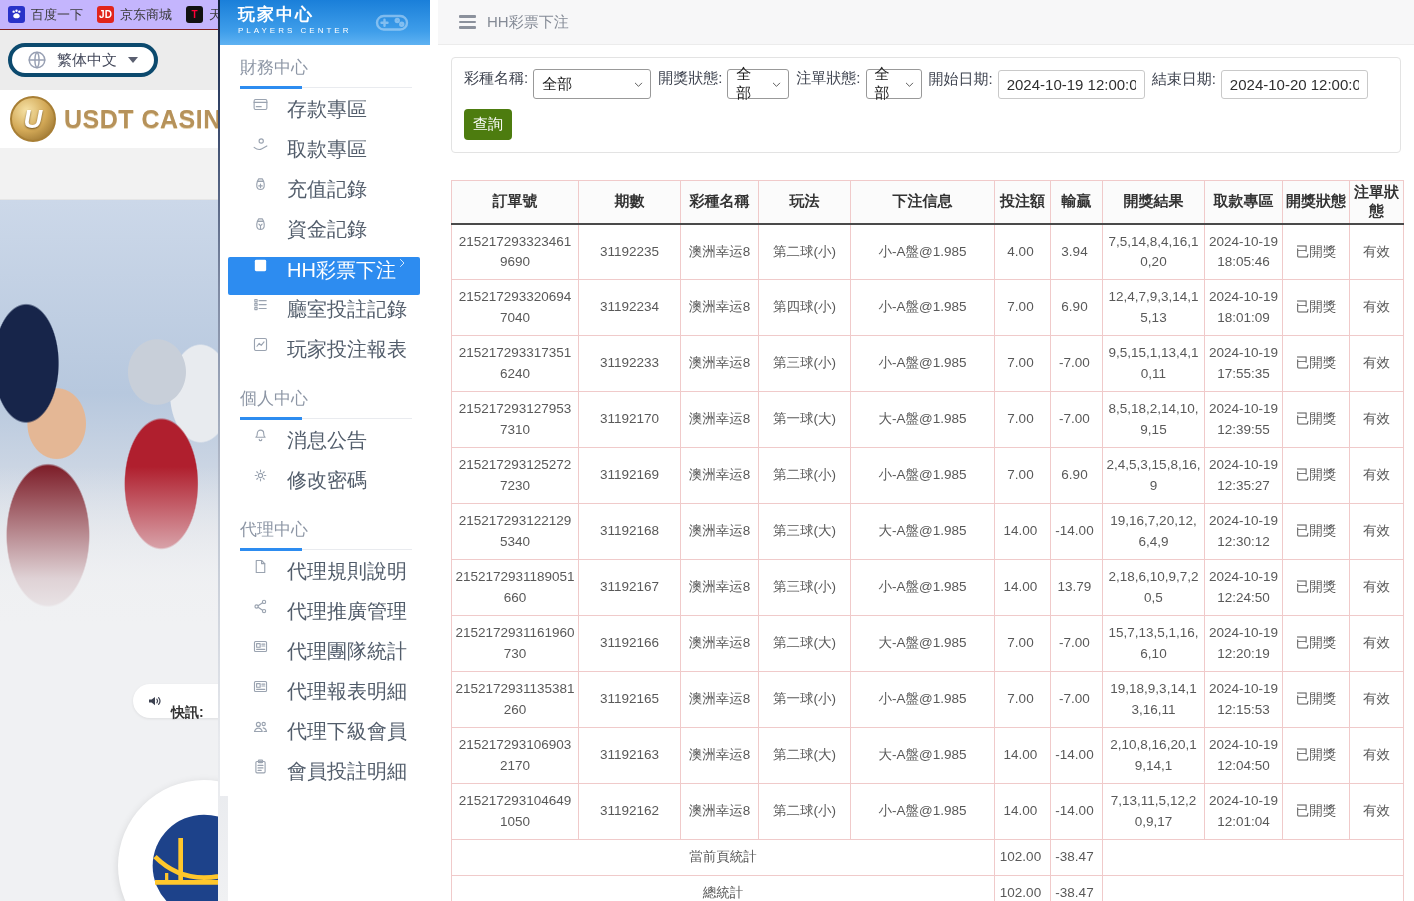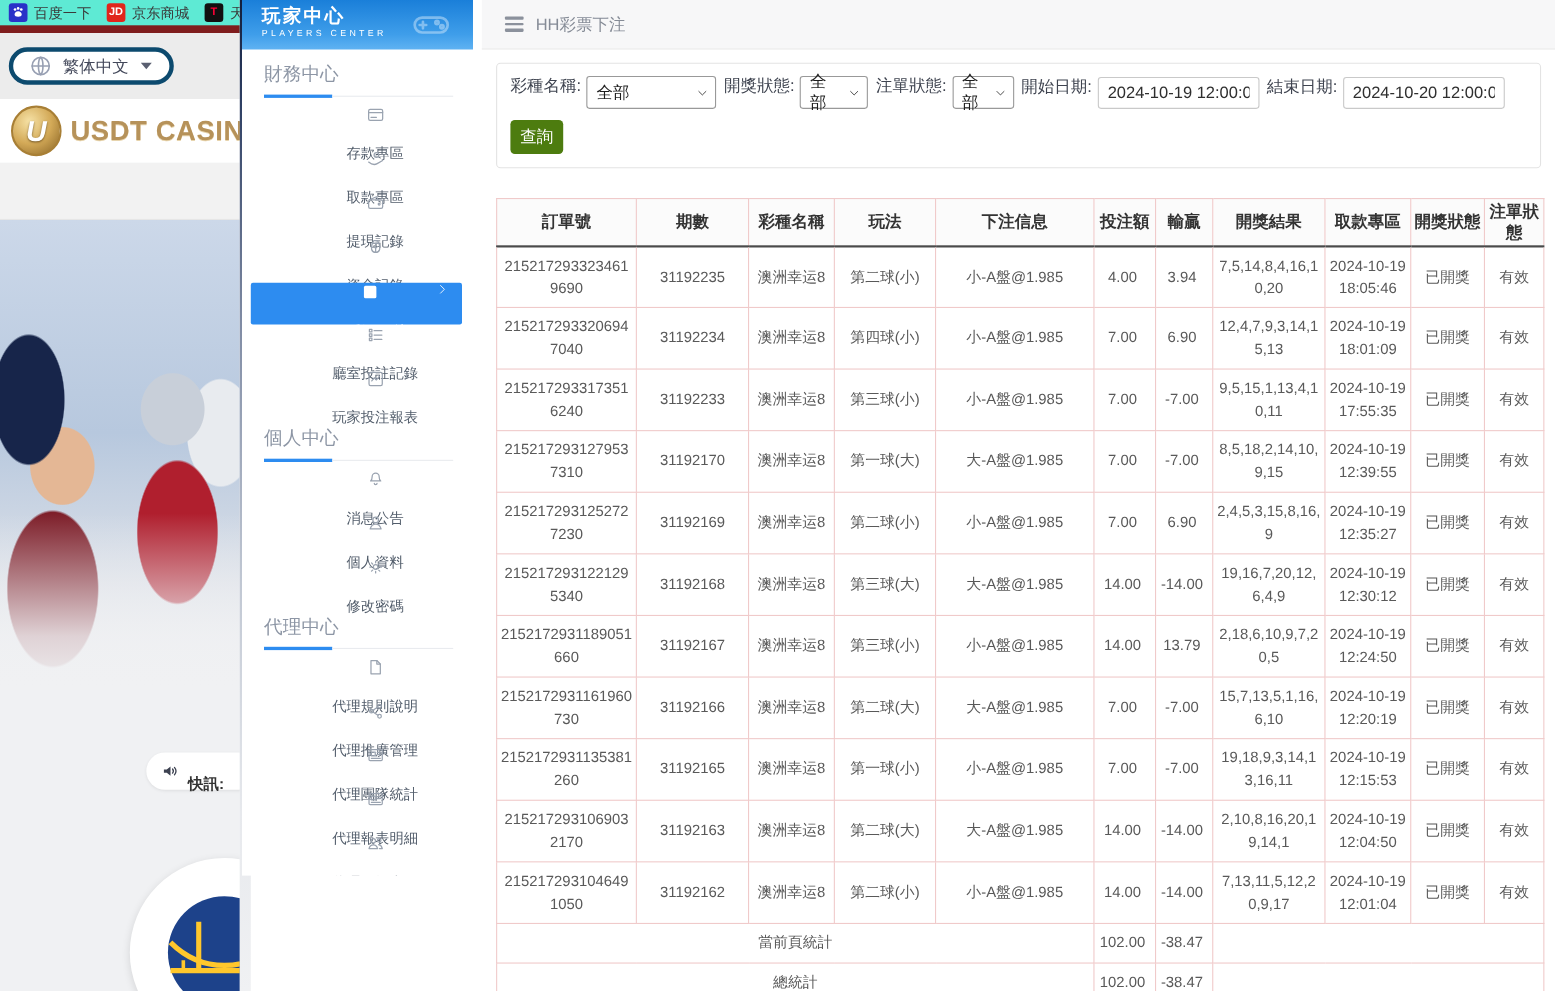--- a/index.html
+++ b/index.html
@@ -5,21 +5,21 @@
   * { box-sizing: border-box; }
   html,body { margin:0; padding:0; }
   body {
     width:1414px; height:901px; overflow:hidden; position:relative;
     background:#fff; font-family:"Liberation Sans","DejaVu Sans",sans-serif;
   }
   svg { display:block; }
 
   
   .left-zone { position:absolute; left:0; top:0; width:218px; height:901px; overflow:hidden; background:#f0f1f3; }
-  .bookmarks { height:30px; background:#5eead4; border-bottom:7px solid #7f1d1d; display:flex; align-items:center; padding-left:8px; gap:14px; white-space:nowrap; overflow:hidden; }
+  .bookmarks { height:30px; background:#c4b5fd; border-bottom:1px solid #7f1d1d; display:flex; align-items:center; padding-left:8px; gap:14px; white-space:nowrap; overflow:hidden; }
   .bookmark { display:flex; align-items:center; gap:6px; font-size:13px; color:#3a3a3a; cursor:pointer; }
   .favicon { width:17px; height:17px; border-radius:3px; display:flex; align-items:center; justify-content:center; color:#fff; font-size:10px; font-weight:bold; flex:0 0 auto; }
   .fav-baidu { background:#2932c8; }
   .fav-jd { background:#e1251b; }
   .fav-tmall { background:#111; color:#ff0036; }
   .lang-band { height:60px; background:#ececec; display:flex; align-items:center; padding-left:8px; }
   .lang-pill { height:34px; min-width:150px; border:4px solid #0c4a6e; border-radius:17px; background:#fff; display:flex; align-items:center; gap:9px; padding:0 14px; cursor:pointer; }
   .globe { width:22px; height:22px; color:#98a0b3; }
   .lang-label { font-size:15px; color:#43485a; }
   .lang-caret { width:0; height:0; border-left:5px solid transparent; border-right:5px solid transparent; border-top:6px solid #5a5f70; margin-left:2px; }
@@ -58,21 +58,21 @@
   .sidebar { position:absolute; left:220px; top:0; width:210px; height:796px; background:#fff; overflow:hidden; }
   .sidebar-header { height:45px; background:linear-gradient(180deg,#1a7fd9 0%,#3f9eea 70%,#5fb2f2 100%); padding:5px 0 0 18px; position:relative; color:#fff; overflow:hidden; }
   .sidebar-title { font-size:17px; font-weight:bold; letter-spacing:2px; line-height:20px; }
   .sidebar-sub { font-size:8px; letter-spacing:3px; margin-top:1px; }
   .gamepad-mark { position:absolute; right:10px; top:4px; width:56px; height:36px; color:#cfe7fb; opacity:.5; }
   .section-title { margin:11px 18px 0 20px; font-size:17px; color:#8d96a5; }
   .section-underline { margin:7px 18px 0 20px; display:flex; align-items:center; height:3px; }
   .section-underline .blue { width:62px; height:3px; background:#2d8cf0; }
   .section-underline .rest { flex:1; height:1px; background:#e9ebef; }
   .menu { padding-top:7px; }
-  .menu-item { height:40px; display:flex; align-items:center; padding-left:32px; gap:18px; font-size:13px; color:#525d6b; cursor:pointer; position:relative;flex-direction:column; }
+  .menu-item { height:40px; display:flex; align-items:flex-start; padding-left:32px; gap:18px; font-size:20px; color:#525d6b; cursor:pointer; position:relative; }
   .mi-icon { width:17px; height:17px; color:#9aa3b0; flex:0 0 auto; }
   .menu-item.active { background:#2d8cf0; color:#fff; margin:1px 10px 1px 8px; padding-left:24px; height:38px; border-radius:2px; }
   .menu-item.active .mi-icon { color:#fff; }
   .chev-right { position:absolute; right:12px; width:12px; height:12px; color:#fff; }
 
   
   .main { position:absolute; left:438px; top:0; width:976px; height:901px; background:#fff; }
   .main-header { height:45px; background:#f7f7f8; border-bottom:1px solid #ececec; display:flex; align-items:center; padding-left:21px; gap:11px; }
   .hamburger { display:flex; flex-direction:column; gap:3px; cursor:pointer; }
   .hamburger span { display:block; width:17px; height:2.5px; background:#8b919c; border-radius:1px; }
@@ -207,26 +207,26 @@
             <svg viewBox="0 0 24 24" width="100%" height="100%" fill="none" stroke="currentColor" stroke-width="1.6" stroke-linecap="round" stroke-linejoin="round">
               <circle cx="13" cy="7" r="3"></circle>
               <path d="M3 16q6 5 11 2l7-4"></path>
             </svg>
           </span>
           <span>取款專區</span>
         </div>
         <div class="menu-item">
           <span class="mi-icon">
             <svg viewBox="0 0 24 24" width="100%" height="100%" fill="none" stroke="currentColor" stroke-width="1.6" stroke-linecap="round" stroke-linejoin="round">
-              <path d="M4 8l9-4 2.5 4"></path>
-              <rect x="3" y="8" width="18" height="11" rx="2"></rect>
-              <circle cx="16.5" cy="13.5" r="1.2"></circle>
-            </svg>
-          </span>
-          <span>提現記錄</span>
+              <path d="M9.5 4h5l1.8 3.5H7.7z"></path>
+              <path d="M7.7 7.5h8.6c2 5.5 1.6 11.5-4.3 11.5S5.7 13 7.7 7.5z"></path>
+              <path d="M12 11.5v5M9.5 14h5"></path>
+            </svg>
+          </span>
+          <span>充值記錄</span>
         </div>
         <div class="menu-item">
           <span class="mi-icon">
             <svg viewBox="0 0 24 24" width="100%" height="100%" fill="none" stroke="currentColor" stroke-width="1.6" stroke-linecap="round" stroke-linejoin="round">
               <path d="M9.5 4h5l1.8 3.5H7.7z"></path>
               <path d="M7.7 7.5h8.6c2 5.5 1.6 11.5-4.3 11.5S5.7 13 7.7 7.5z"></path>
               <path d="M9.8 11.5l2.2 2.3 2.2-2.3M12 13.8v4.2"></path>
             </svg>
           </span>
           <span>資金記錄</span>
@@ -275,29 +275,20 @@
       </div>
       <div class="menu">
         <div class="menu-item">
           <span class="mi-icon">
             <svg viewBox="0 0 24 24" width="100%" height="100%" fill="none" stroke="currentColor" stroke-width="1.6" stroke-linecap="round" stroke-linejoin="round">
               <path d="M12 4.5a4.5 4.5 0 0 1 4.5 4.5c0 3 .8 4.5 2 5.5H5.5c1.2-1 2-2.5 2-5.5A4.5 4.5 0 0 1 12 4.5z"></path>
               <path d="M10.2 17.5a1.8 1.8 0 0 0 3.6 0"></path>
             </svg>
           </span>
           <span>消息公告</span>
-        </div>
-        <div class="menu-item">
-          <span class="mi-icon">
-            <svg viewBox="0 0 24 24" width="100%" height="100%" fill="none" stroke="currentColor" stroke-width="1.6" stroke-linecap="round" stroke-linejoin="round">
-              <circle cx="12" cy="8" r="3.6"></circle>
-              <path d="M5 19.5c1.2-4 3.8-6 7-6s5.8 2 7 6z"></path>
-            </svg>
-          </span>
-          <span>個人資料</span>
         </div>
         <div class="menu-item">
           <span class="mi-icon">
             <svg viewBox="0 0 24 24" width="100%" height="100%" fill="none" stroke="currentColor" stroke-width="1.6" stroke-linecap="round" stroke-linejoin="round">
               <circle cx="12" cy="12" r="3"></circle>
               <path d="M12 4.5v2M12 17.5v2M4.5 12h2M17.5 12h2M6.7 6.7l1.4 1.4M15.9 15.9l1.4 1.4M17.3 6.7l-1.4 1.4M8.1 15.9l-1.4 1.4"></path>
             </svg>
           </span>
           <span>修改密碼</span>
         </div>

